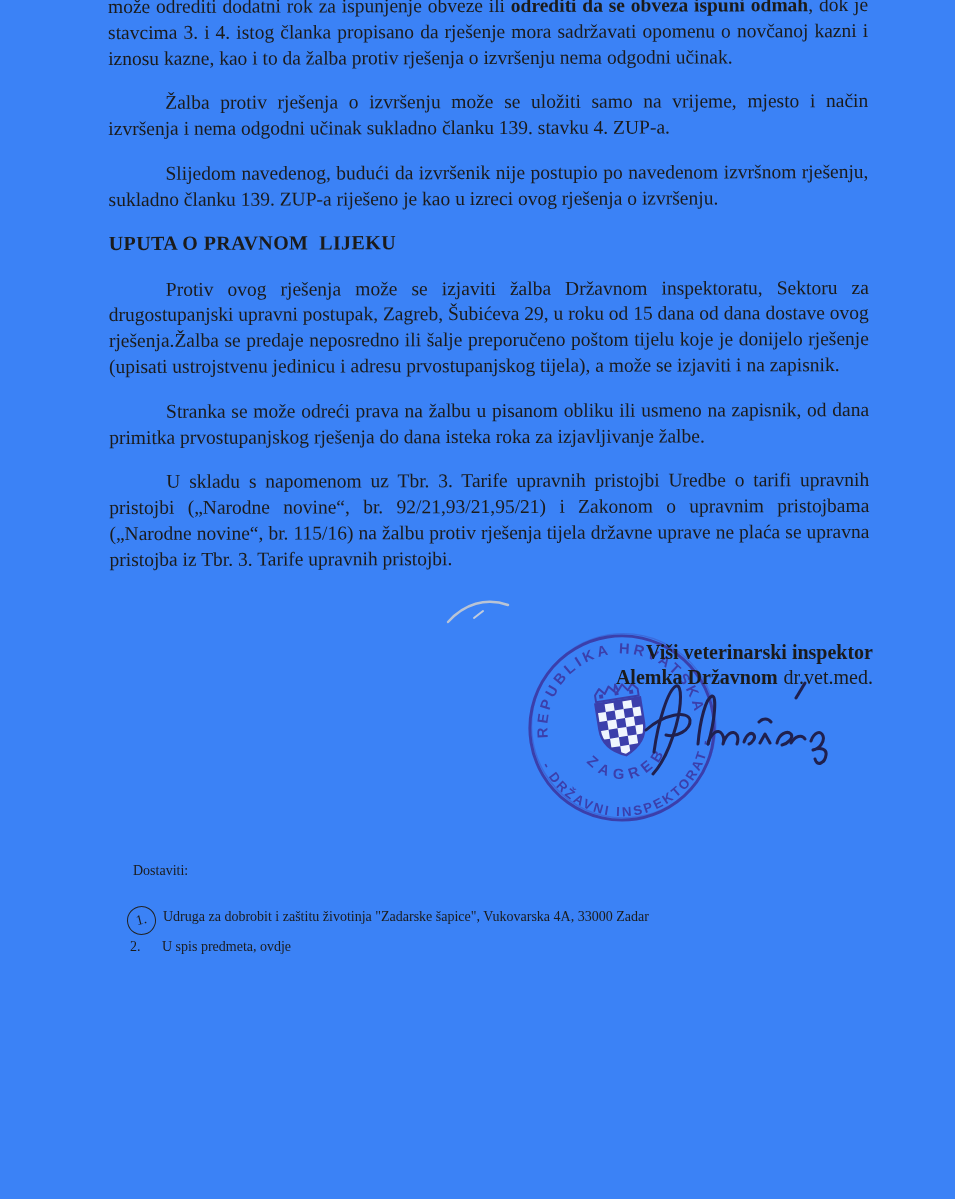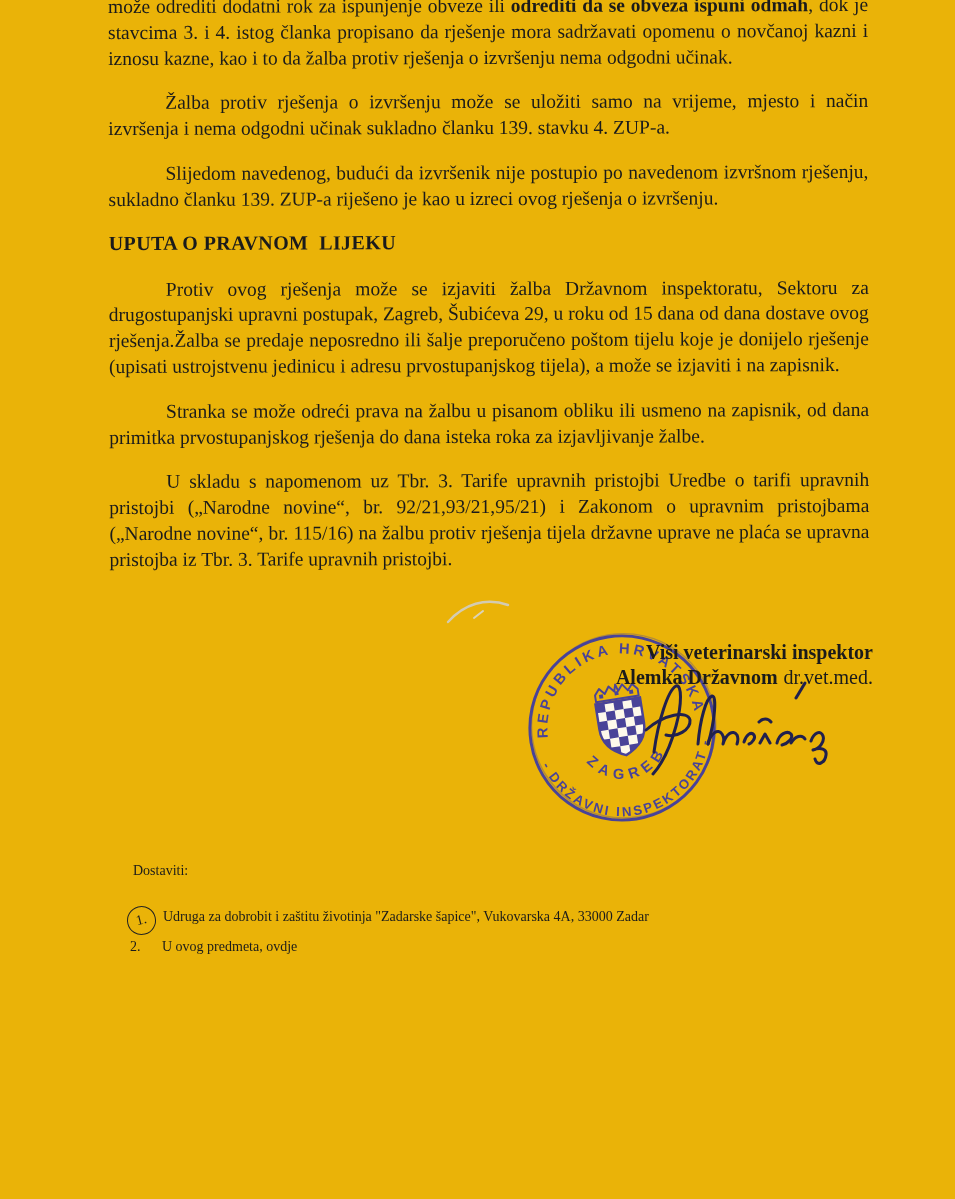--- a/index.html
+++ b/index.html
@@ -1,20 +1,20 @@
 <!DOCTYPE html>
 <html><head>
 <meta charset="utf-8">
 <style>
   html, body { margin: 0; padding: 0; background: #ffffff; }
   .page {
     position: relative;
     width: 955px;
     height: 1199px;
-    background: #eab308;
+    background: #3b82f6;
     font-family: "Liberation Serif", serif;
     color: #1b1b1b;
     overflow: hidden;
   }
   .textblock {
     position: absolute;
     left: 108px;
     right: 87px;
     top: -6px;
     transform: rotate(-0.15deg);
@@ -195,16 +195,16 @@
       <path d="M 139,71 C 141,62 149,58 153,62 C 156,66 149,72 144,73"></path>
       <path d="M 153,71 C 157,64 164,62 167,67"></path>
       <path d="M 173,69 C 176,60 183,58 185,64 C 187,70 181,77 175,78 C 183,75 189,77 188,83 C 187,91 179,95 177,87"></path>
       <path d="M 158,26 L 167,11"></path>
     </g>
   </svg>
 
   <div class="delivery">
     <div class="delivery-label">Dostaviti:</div>
     <div class="delivery-item"><span class="num-circled">1.</span><span>Udruga za dobrobit i zaštitu životinja "Zadarske šapice", Vukovarska 4A, 33000 Zadar</span></div>
-    <div class="delivery-item"><span class="num-plain">2.</span><span>U ovog predmeta, ovdje</span></div>
+    <div class="delivery-item"><span class="num-plain">2.</span><span>U spis predmeta, ovdje</span></div>
   </div>
 
 </div>
 
 </body></html>

